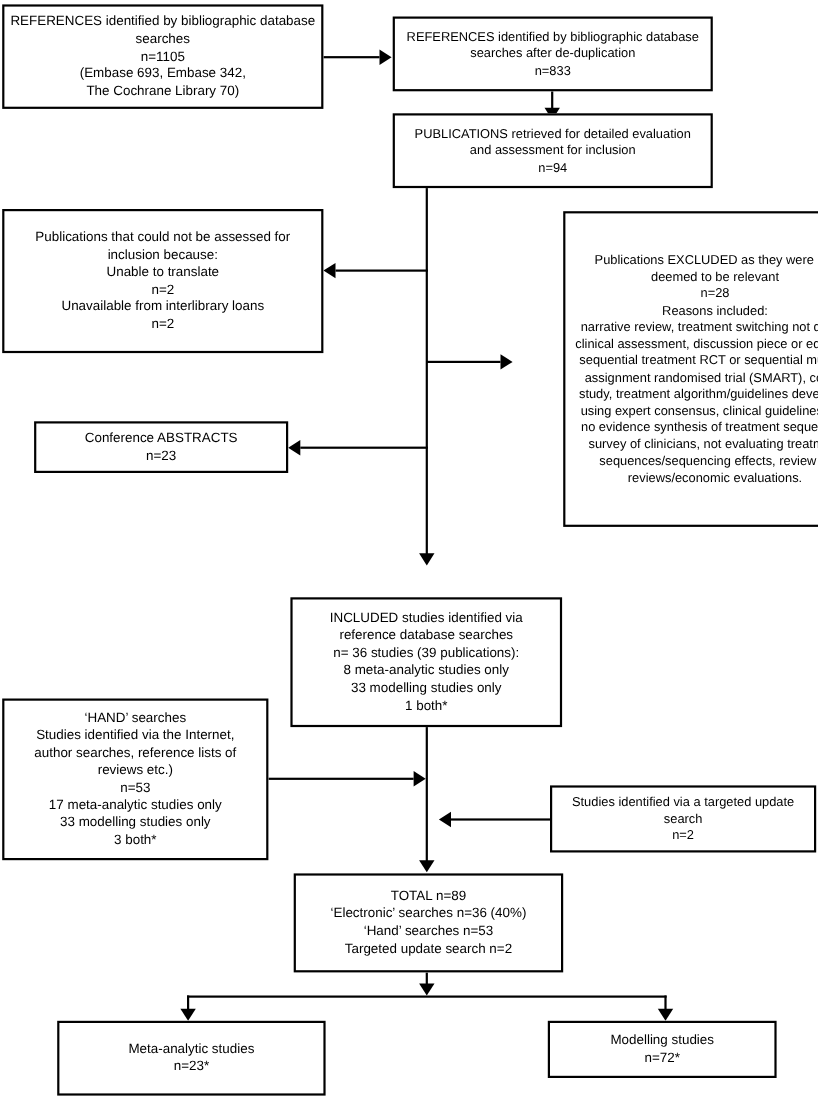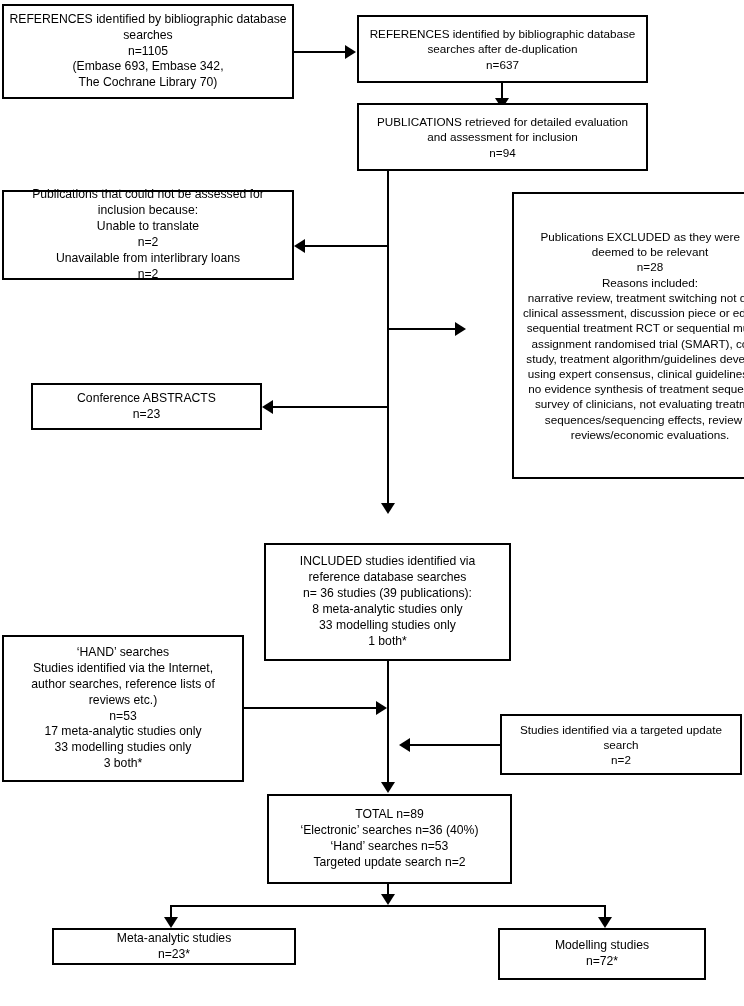--- a/index.html
+++ b/index.html
@@ -114,30 +114,30 @@
     <span class="ln">REFERENCES identified by bibliographic database</span>
     <span class="ln">searches</span>
     <span class="ln">n=1105</span>
     <span class="ln">(Embase 693, Embase 342,</span>
     <span class="ln">The Cochrane Library 70)</span>
   </div>
 
   <div class="box fs115" style="left:357px; top:15px; width:291px; height:68px;">
     <span class="ln">REFERENCES identified by bibliographic database</span>
     <span class="ln">searches after de-duplication</span>
-    <span class="ln">n=637</span>
+    <span class="ln">n=833</span>
   </div>
 
   <div class="box fs115" style="left:357px; top:103px; width:291px; height:68px;text-align:center;">
     <span class="ln">PUBLICATIONS retrieved for detailed evaluation</span>
     <span class="ln">and assessment for inclusion</span>
     <span class="ln">n=94</span>
   </div>
 
-  <div class="box fs12" style="left:2px; top:190px; width:292px; height:90px;">
+  <div class="box fs12" style="left:2px; top:190px; width:292px; height:131px;">
     <span class="ln">Publications that could not be assessed for</span>
     <span class="ln">inclusion because:</span>
     <span class="ln">Unable to translate</span>
     <span class="ln">n=2</span>
     <span class="ln">Unavailable from interlibrary loans</span>
     <span class="ln">n=2</span>
   </div>
 
   <div class="box fs115 wrap" style="left:466px; top:192px; width:276px; height:287px; padding:6px 8px; justify-content:center;margin-left:46px;">
     <span class="ln" style="white-space:nowrap;">Publications EXCLUDED as they were not</span>
@@ -178,21 +178,21 @@
     <span class="ln">n=2</span>
   </div>
 
   <div class="box fs12" style="left:267px; top:794px; width:245px; height:90px;">
     <span class="ln">TOTAL n=89</span>
     <span class="ln">‘Electronic’ searches n=36 (40%)</span>
     <span class="ln">‘Hand’ searches n=53</span>
     <span class="ln">Targeted update search n=2</span>
   </div>
 
-  <div class="box fs12" style="left:52px; top:928px; width:244px; height:37px;">
+  <div class="box fs12" style="left:52px; top:928px; width:244px; height:68px;">
     <span class="ln">Meta-analytic studies</span>
     <span class="ln">n=23*</span>
   </div>
 
   <div class="box fs12" style="left:498px; top:928px; width:208px; height:52px;">
     <span class="ln">Modelling studies</span>
     <span class="ln">n=72*</span>
   </div>
 
 </div>

